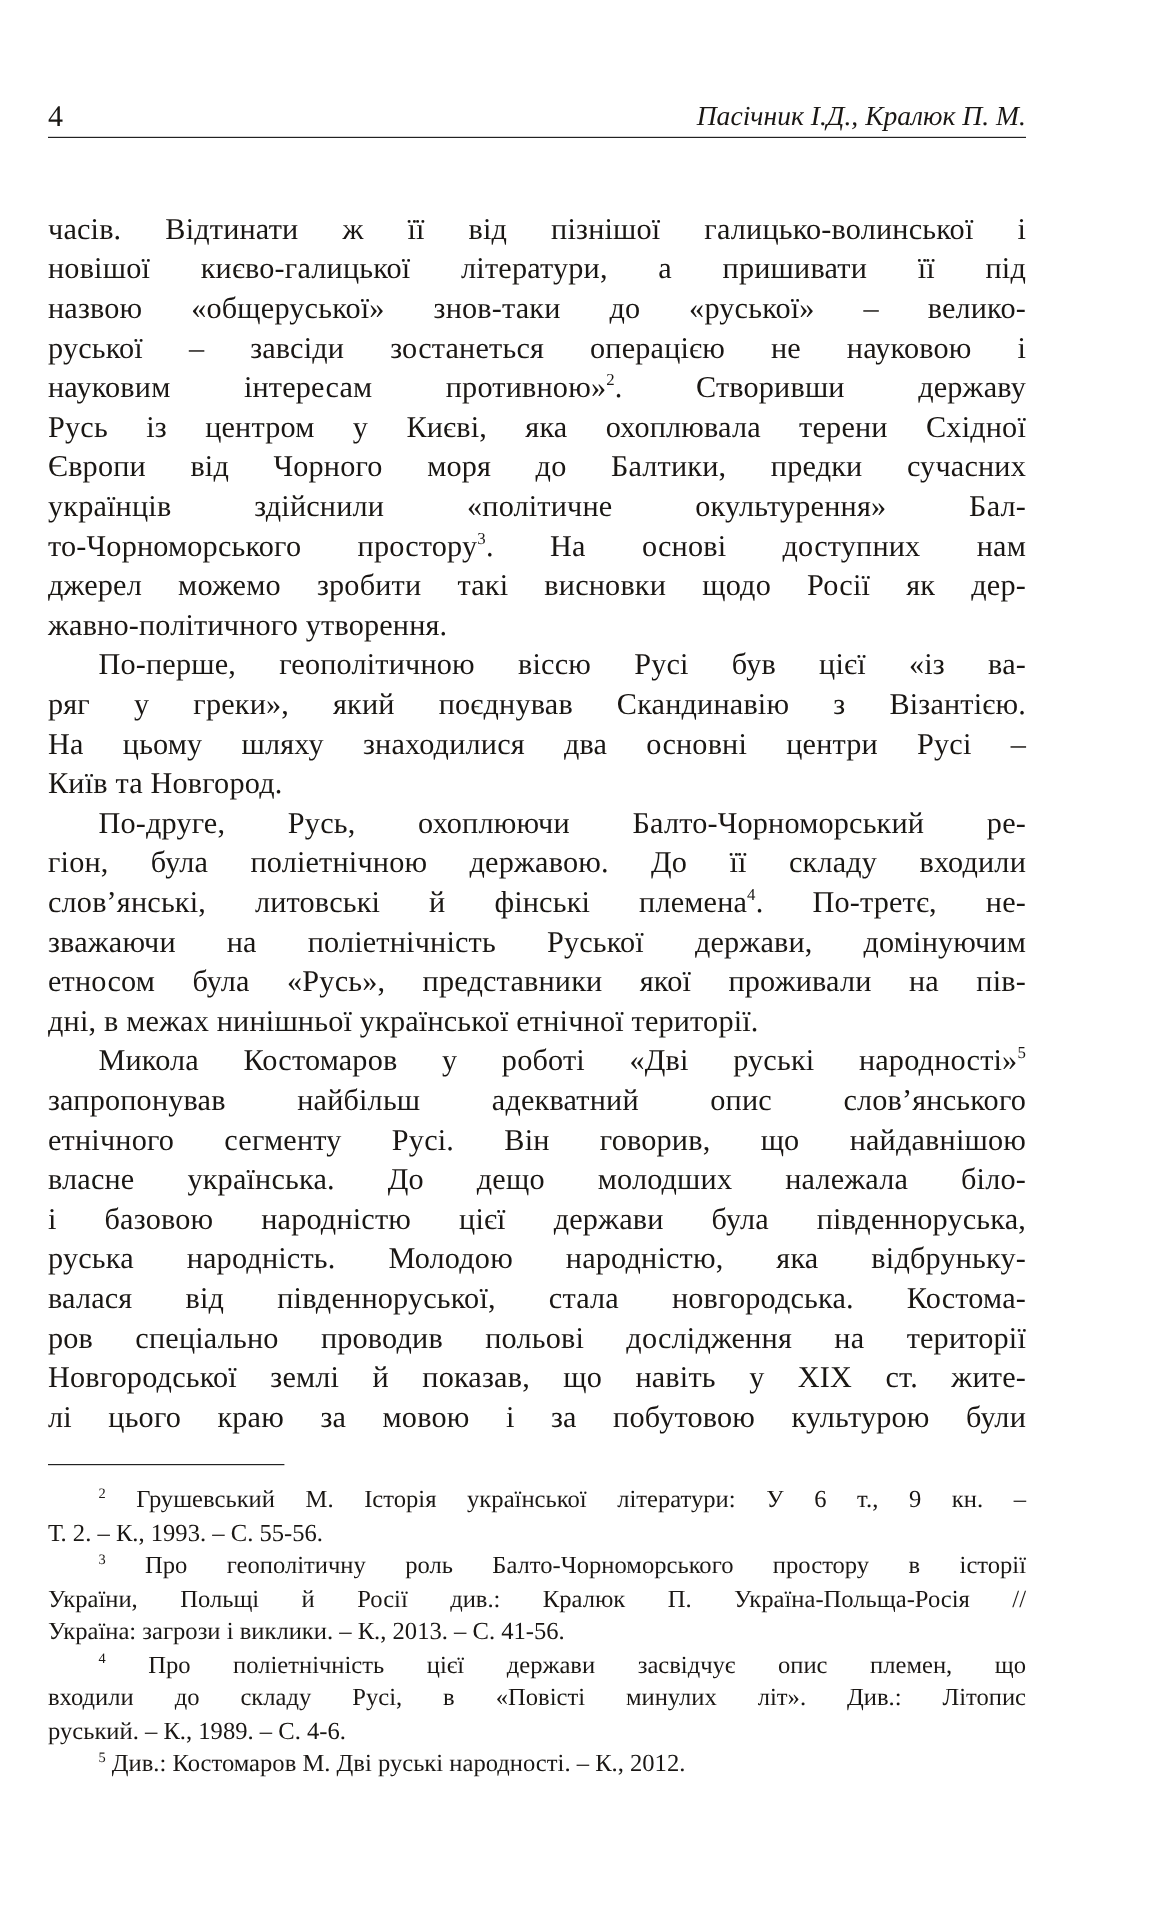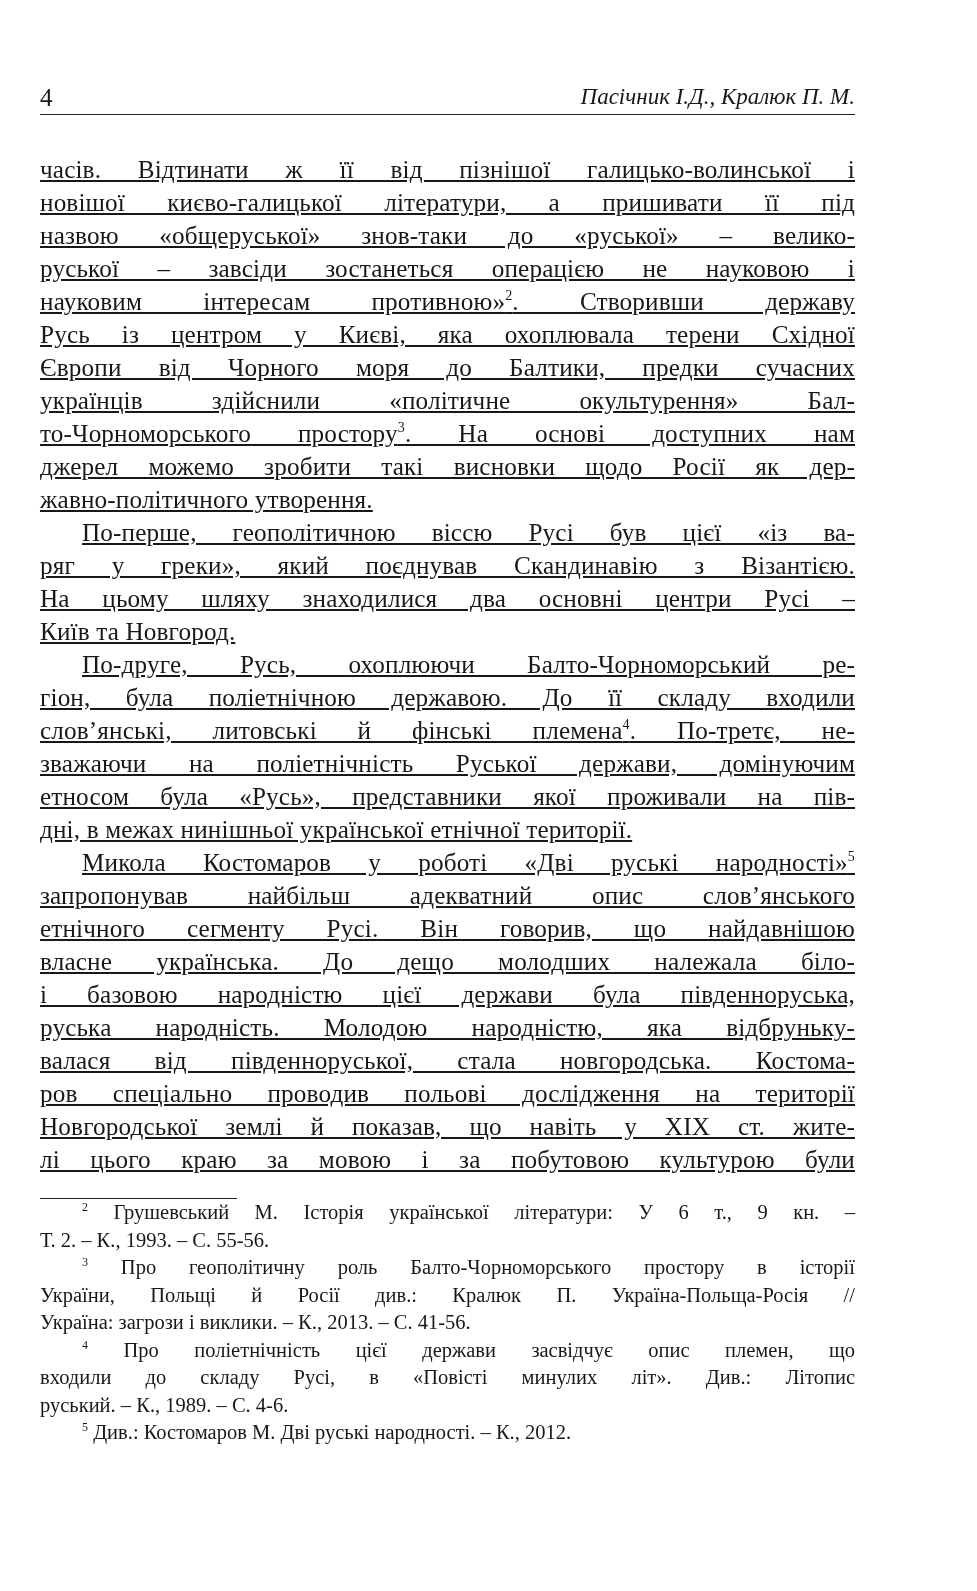--- a/index.html
+++ b/index.html
@@ -1,27 +1,27 @@
 <!DOCTYPE html>
 <html><head>
 <meta charset="utf-8">
 <style>
   html, body { margin: 0; padding: 0; background: #ffffff; }
   body { width: 977px; height: 1591px; position: relative; overflow: hidden; color: #1a1714; font-family: "DejaVu Serif", serif; }
   .page { position: absolute; left: 40px; top: 78px; width: 815px; }
   .header { position: relative; height: 36px; border-bottom: 1.5px solid #222; }
   .page-number { position: absolute; left: 0; bottom: 2px; font-size: 25px; font-family: "Liberation Serif", serif; }
   .running-head { position: absolute; right: 0; bottom: 4px; font-size: 23px; font-style: italic; font-family: "Liberation Serif", serif; }
-  .body-text { margin-top: 38px; font-size: 25.2px; line-height: 33px; font-family: "Liberation Serif", serif; letter-spacing: 0.15px; text-decoration: underline; }
+  .body-text { margin-top: 60px; font-size: 25.2px; line-height: 33px; font-family: "Liberation Serif", serif; letter-spacing: 0.15px; }
   .line { display: block; white-space: nowrap; text-align: justify; text-align-last: justify; height: 33px; }
   .line.last { text-align-last: left; }
   .indent { padding-left: 42px; }
   sup { font-size: 14px; line-height: 0; vertical-align: 10px; }
   .fn-rule { width: 197px; border-top: 1.5px solid #222; margin-top: 22px; }
-  .footnotes { margin-top: 0; font-size: 20.5px; line-height: 27.5px; font-family: "Liberation Serif", serif; }
+  .footnotes { margin-top: 16px; font-size: 20.5px; line-height: 27.5px; font-family: "Liberation Serif", serif; }
   .footnotes .line { height: 27.5px; }
   .footnotes sup { font-size: 12px; vertical-align: 8px; }
 </style>
 </head>
 <body>
 
 <div class="page">
   <div class="header">
     <span class="page-number">4</span>
     <span class="running-head">Пасічник І.Д., Кралюк П. М.</span>

